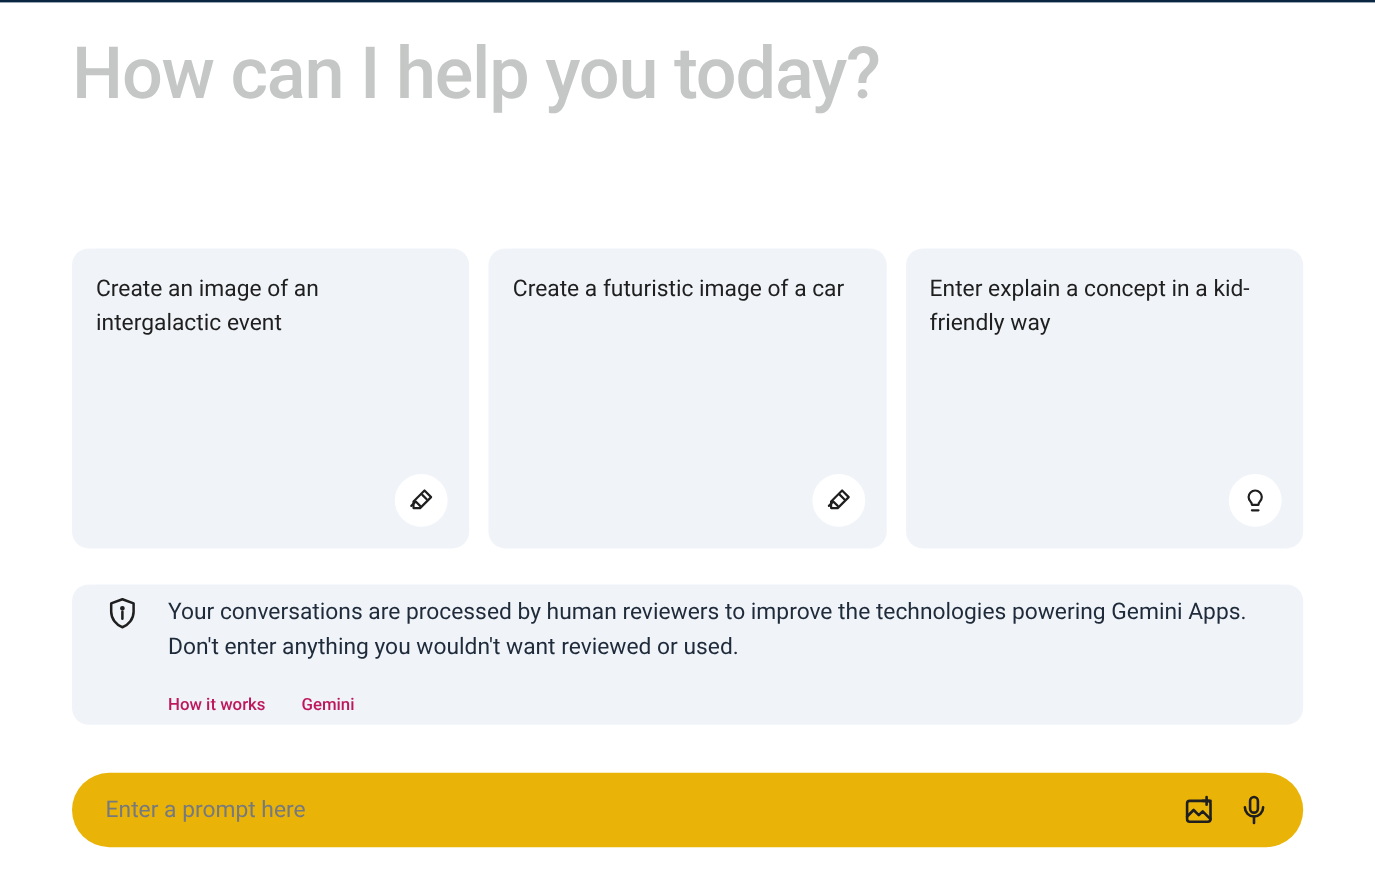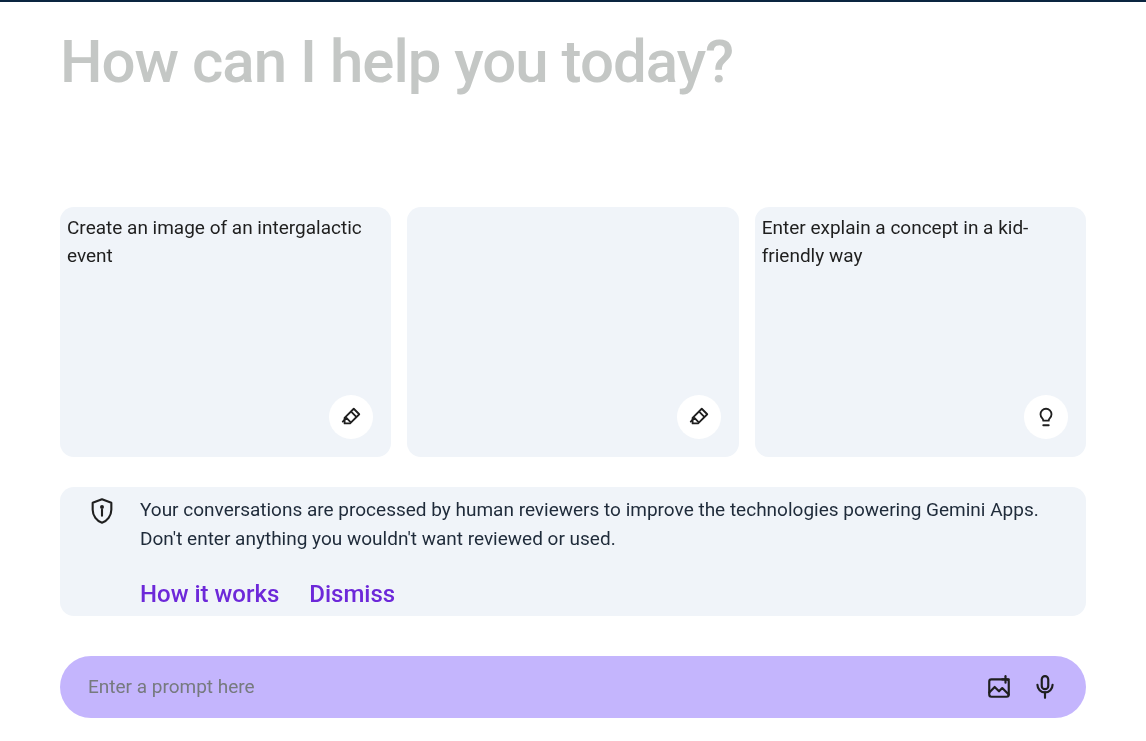--- a/index.html
+++ b/index.html
@@ -27,21 +27,21 @@
     }
     .cards-row {
       display: flex;
       gap: 16px;
       margin-top: 110px;
     }
     .card {
       flex: 1;
       background: #f0f4f9;
       border-radius: 14px;
-      padding: 7px;
+      padding: 20px;
       position: relative;
       height: 250px;
       cursor: pointer;
     }
     .card-text {
       font-size: 19px;
       color: #1f1f1f;
       line-height: 1.45;
       font-weight: 400;
     }
@@ -77,28 +77,28 @@
       font-size: 19px;
       color: #1f2b3a;
       line-height: 1.55;
     }
     .notice-actions {
       margin-top: 26px;
       display: flex;
       gap: 30px;
     }
     .notice-link {
-      font-size: 24px;
-      color: #6d28d9;
+      font-size: 14px;
+      color: #be185d;
       cursor: pointer;
       font-weight: 500;
     }
     .input-bar {
       margin-top: 40px;
-      background: #c4b5fd;
+      background: #eab308;
       border-radius: 36px;
       padding: 18px 28px;
       display: flex;
       align-items: center;
       gap: 20px;
     }
     .prompt-input {
       flex: 1;
       border: none;
       background: transparent;
@@ -134,20 +134,21 @@
       <div class="card-text">Create an image of an intergalactic event</div>
       <div class="card-icon-wrap">
         <svg width="22" height="22" viewBox="0 0 24 24" fill="none" stroke="#1f1f1f" stroke-width="2" stroke-linecap="round" stroke-linejoin="round">
           <path d="M3 17l4-4 4 4"></path>
           <path d="M13 7l4 4"></path>
           <path d="M15 3l6 6-10 10H5v-6L15 3z"></path>
         </svg>
       </div>
     </div>
     <div class="card">
+      <div class="card-text">Create a futuristic image of a car</div>
       <div class="card-icon-wrap">
         <svg width="22" height="22" viewBox="0 0 24 24" fill="none" stroke="#1f1f1f" stroke-width="2" stroke-linecap="round" stroke-linejoin="round">
           <path d="M3 17l4-4 4 4"></path>
           <path d="M13 7l4 4"></path>
           <path d="M15 3l6 6-10 10H5v-6L15 3z"></path>
         </svg>
       </div>
     </div>
     <div class="card">
       <div class="card-text">Enter explain a concept in a kid-friendly way</div>
@@ -165,21 +166,21 @@
       <svg width="28" height="28" viewBox="0 0 24 24" fill="none" stroke="#1f1f1f" stroke-width="1.8" stroke-linecap="round" stroke-linejoin="round">
         <path d="M12 2l8 3v6c0 5-3.5 9.5-8 11-4.5-1.5-8-6-8-11V5l8-3z"></path>
         <circle cx="12" cy="8.5" r="0.8" fill="#1f1f1f"></circle>
         <line x1="12" y1="11" x2="12" y2="16"></line>
       </svg>
     </div>
     <div class="notice-content">
       <div class="notice-text">Your conversations are processed by human reviewers to improve the technologies powering Gemini Apps. Don't enter anything you wouldn't want reviewed or used.</div>
       <div class="notice-actions">
         <span class="notice-link">How it works</span>
-        <span class="notice-link">Dismiss</span>
+        <span class="notice-link">Gemini</span>
       </div>
     </div>
   </div>
 
   <div class="input-bar">
     <input type="text" class="prompt-input" placeholder="Enter a prompt here" style="">
     <div class="input-icon">
       <svg width="26" height="26" viewBox="0 0 24 24" fill="none" stroke="#1f1f1f" stroke-width="2" stroke-linecap="round" stroke-linejoin="round">
         <rect x="3" y="5" width="18" height="16" rx="2"></rect>
         <path d="M3 17l5-5 4 4 3-3 6 6"></path>

